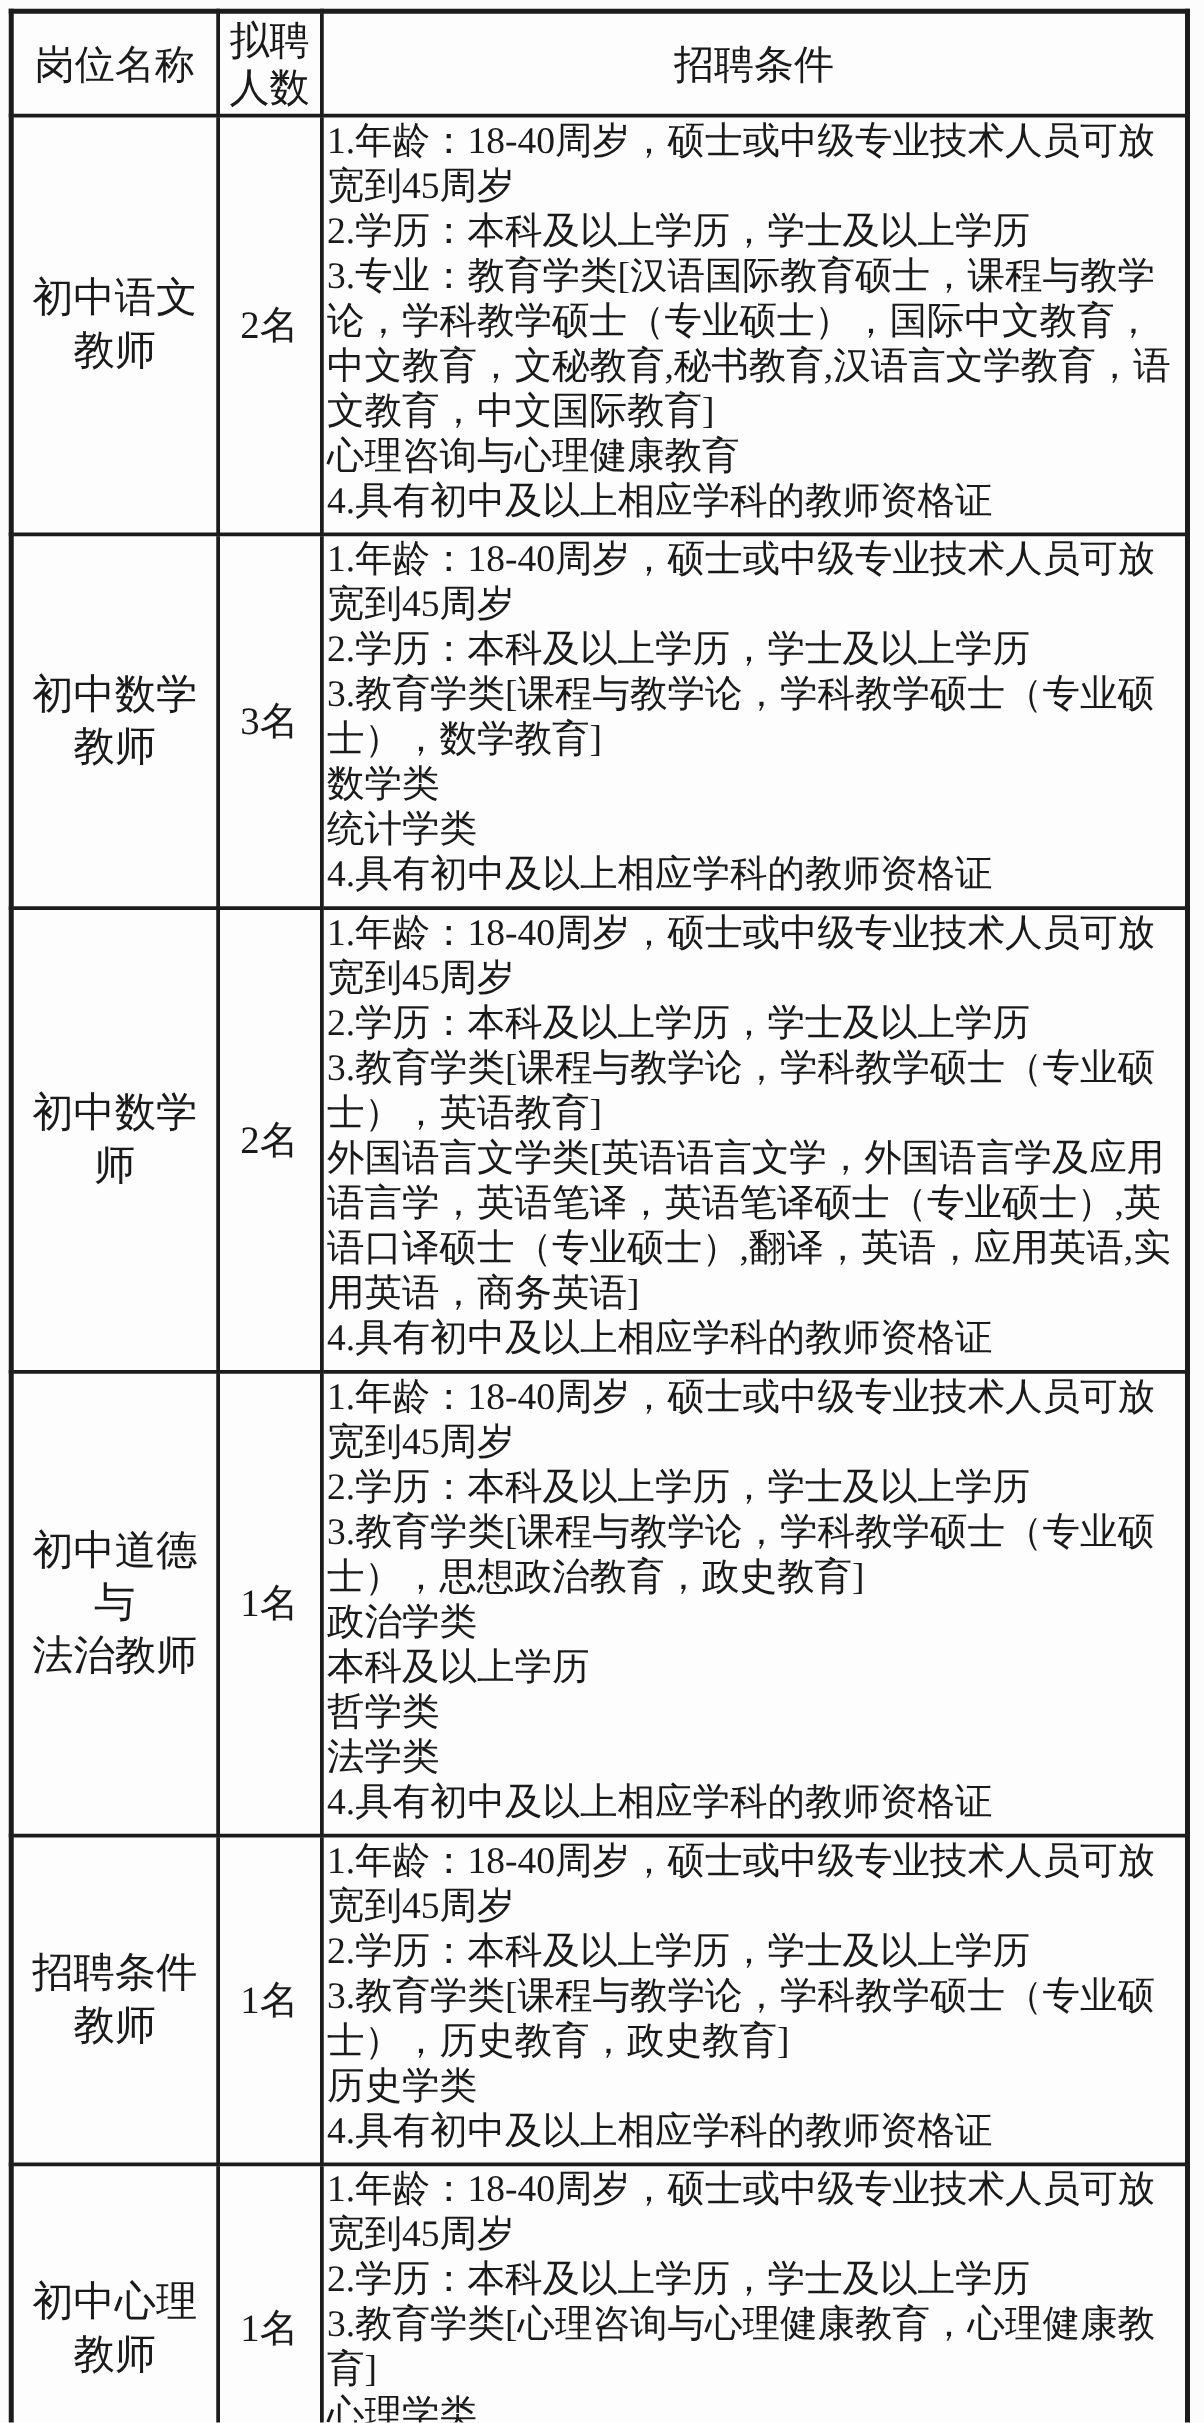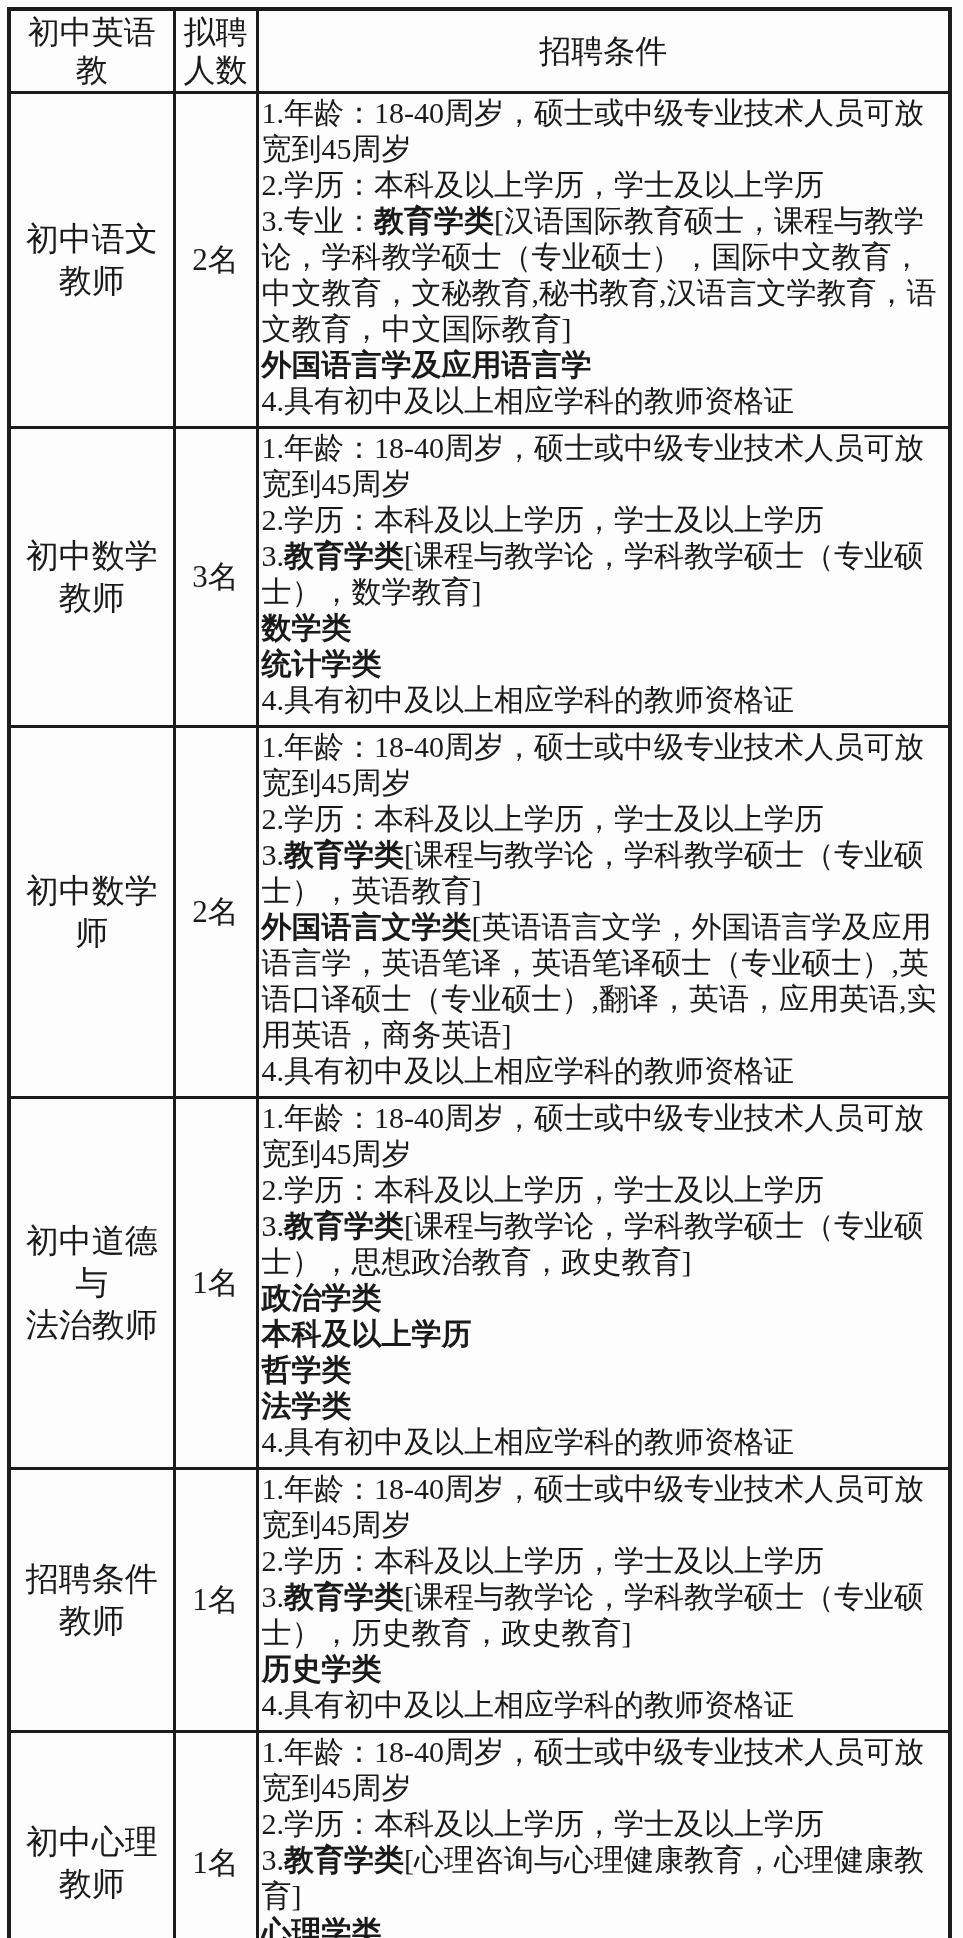--- a/index.html
+++ b/index.html
@@ -54,49 +54,49 @@
     padding:12px;
     margin-top:12px;
   }
   td.cond{
     vertical-align:top;
     padding:1px 2px 7px 3px;
     font-size:30px;
     line-height:36px;
   }
   .cond-line{margin:0;}
-  .bold{font-weight:700;}
+  .bold{font-weight:400;}
 </style>
 </head>
 <body>
 
 <table class="recruit">
   <colgroup>
     <col class="c-pos">
     <col class="c-cnt">
     <col class="c-cond">
   </colgroup>
   <thead>
     <tr>
-      <th style="white-space:pre-line">初中英语教</th>
+      <th style="white-space:pre-line">岗位名称</th>
       <th style="white-space:pre-line">拟聘
 人数</th>
       <th>招聘条件</th>
     </tr>
   </thead>
   <tbody>
   <tr>
     <td class="pos">初中语文
 教师</td>
     <td class="cnt">2名</td>
     <td class="cond">
           <div class="cond-line"><span>1.年龄：18-40周岁，硕士或中级专业技术人员可放宽到45周岁</span></div>
           <div class="cond-line"><span>2.学历：本科及以上学历，学士及以上学历</span></div>
           <div class="cond-line"><span>3.专业：</span><span class="bold">教育学类</span><span>[汉语国际教育硕士，课程与教学论，学科教学硕士（专业硕士），国际中文教育，中文教育，文秘教育,秘书教育,汉语言文学教育，语文教育，中文国际教育]</span></div>
-          <div class="cond-line"><span class="bold">外国语言学及应用语言学</span></div>
+          <div class="cond-line"><span class="bold">心理咨询与心理健康教育</span></div>
           <div class="cond-line"><span>4.具有初中及以上相应学科的教师资格证</span></div>
         </td>
   </tr>
 
   <tr>
     <td class="pos">初中数学
 教师</td>
     <td class="cnt">3名</td>
     <td class="cond">
           <div class="cond-line"><span>1.年龄：18-40周岁，硕士或中级专业技术人员可放宽到45周岁</span></div>

